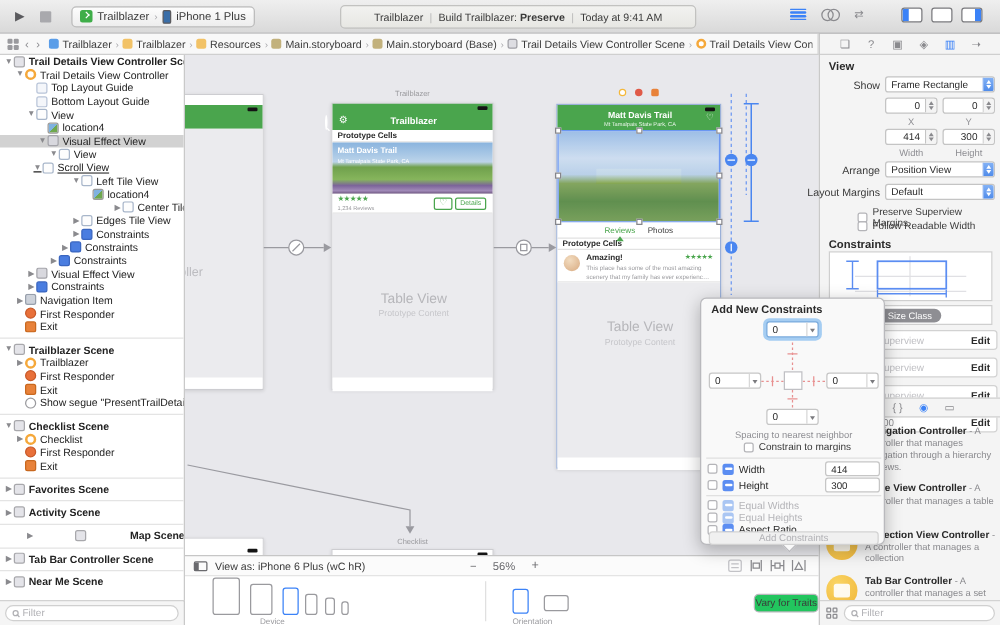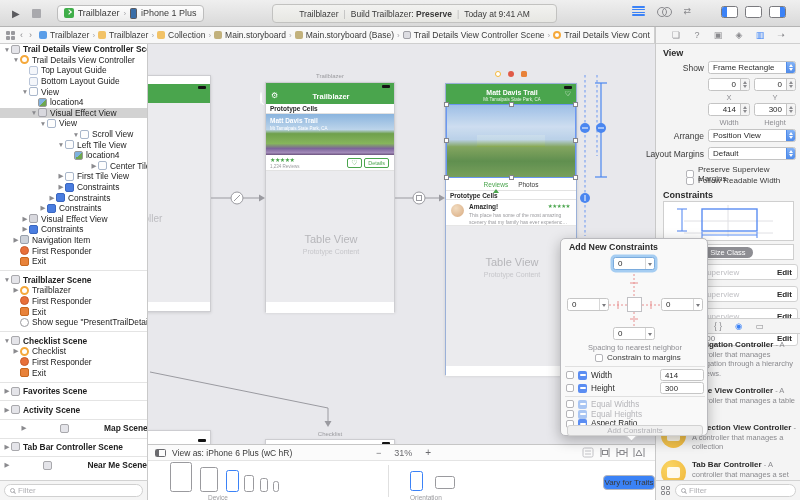--- a/index.html
+++ b/index.html
@@ -97,21 +97,21 @@
 #bottombar{left:148px;top:444px;width:507px;height:56px;background:#fbfbfb;border-top:1px solid #c6c6c6;z-index:4}
 .bb-row1{position:absolute;left:0;top:0;width:507px;height:15px;display:flex;align-items:center;color:#3a3a3a;font-size:8.5px}
 .trayic{width:11px;height:8px;border:1.2px solid #6a6a6e;border-radius:1.5px;margin:0 6px 0 7px;position:relative}
 .trayic::before{content:"";position:absolute;left:0;top:0;bottom:0;width:3px;background:#6a6a6e}
 .zoomctl{position:absolute;left:228px;display:flex;gap:13px;color:#6a6a6e;font-size:9px;align-items:center}
 .cbtns{position:absolute;left:434px;top:2px;display:flex;gap:5px;align-items:center}
 .bb-tray{position:absolute;left:0;top:15px;width:507px;height:41px;background:#fff;border-top:1px solid #e4e4e4}
 .dev{position:absolute;border:1.4px solid #9a9a9e;border-radius:2.5px;background:#fff}
 .dev.on{border-color:#3b82f7}
 .traylab{position:absolute;font-size:6.5px;color:#9a9a9e}
-.vbtn{position:absolute;left:455px;top:14px;width:52px;height:15px;border:1px solid #b8b8bc;border-radius:4px;background:#3b82f6;font-size:8px;color:#3a3a3a;text-align:center;line-height:13px}
+.vbtn{position:absolute;left:455px;top:14px;width:52px;height:15px;border:1px solid #b8b8bc;border-radius:4px;background:#22c55e;font-size:8px;color:#3a3a3a;text-align:center;line-height:13px}
 .vdiv{position:absolute;left:240px;top:4px;height:32px;border-left:1px solid #e0e0e0}
 
 
 #inspector{left:655px;top:27px;width:145px;height:473px;background:#f4f4f4;border-left:1px solid #c9c9c9;z-index:4}
 .insp-tabs{position:absolute;left:0;top:0;width:145px;height:17px;border-bottom:1px solid #cfcfcf;display:flex;align-items:center;justify-content:center;gap:10px;color:#8a8a8e;font-size:9px}
 .itab{width:11px;text-align:center}
 .itab.sel{color:#3b82f7}
 .sechead{position:absolute;font-weight:bold;font-size:9px;color:#2a2a2a}
 .flabel{position:absolute;font-size:8.5px;color:#3a3a3a;text-align:right;width:44px}
 .fld{position:absolute;height:13px;background:#fff;border:1px solid #c4c4c4;border-radius:2.5px;font-size:8px;color:#2a2a2a;display:flex;align-items:center}
@@ -215,21 +215,21 @@
     <span class="jb-nav">‹</span>
     <span class="jb-nav">›</span>
     <div id="crumbs">
         <span class="bc file"></span>
         <span>Trailblazer</span>
         <span class="crumb-sep">›</span>
         <span class="bc folder"></span>
         <span>Trailblazer</span>
         <span class="crumb-sep">›</span>
         <span class="bc folder"></span>
-        <span>Collection</span>
+        <span>Resources</span>
         <span class="crumb-sep">›</span>
         <span class="bc sb"></span>
         <span>Main.storyboard</span>
         <span class="crumb-sep">›</span>
         <span class="bc sb"></span>
         <span>Main.storyboard (Base)</span>
         <span class="crumb-sep">›</span>
         <span class="bc scene"></span>
         <span>Trail Details View Controller Scene</span>
         <span class="crumb-sep">›</span>
@@ -272,21 +272,21 @@
       <div class="orow sel" style="padding-left: 30px;">
         <span class="disc">▼</span>
         <span class="ti vev"></span>
         <span>Visual Effect View</span>
       </div>
       <div class="orow" style="padding-left: 39px;">
         <span class="disc">▼</span>
         <span class="ti view"></span>
         <span>View</span>
       </div>
-      <div class="orow" style="padding-left: 72px;">
+      <div class="orow" style="padding-left: 26px; text-decoration: underline;">
         <span class="disc">▼</span>
         <span class="ti view"></span>
         <span>Scroll View</span>
       </div>
       <div class="orow" style="padding-left: 57px;">
         <span class="disc">▼</span>
         <span class="ti view"></span>
         <span>Left Tile View</span>
       </div>
       <div class="orow" style="padding-left: 66px;">
@@ -295,21 +295,21 @@
         <span>location4</span>
       </div>
       <div class="orow" style="padding-left: 90px;">
         <span class="disc">▶</span>
         <span class="ti view"></span>
         <span>Center Tile View</span>
       </div>
       <div class="orow" style="padding-left: 57px;">
         <span class="disc">▶</span>
         <span class="ti view"></span>
-        <span>First Tile View</span>
+        <span>Edges Tile View</span>
       </div>
       <div class="orow" style="padding-left: 57px;">
         <span class="disc">▶</span>
         <span class="ti cons"></span>
         <span>Constraints</span>
       </div>
       <div class="orow" style="padding-left: 48px;">
         <span class="disc">▶</span>
         <span class="ti cons"></span>
         <span>Constraints</span>
@@ -409,21 +409,21 @@
         <span class="ti scene"></span>
         <span>Map Scene</span>
       </div>
       <div class="odiv"></div>
       <div class="orow b0" style="padding-left: 3px;">
         <span class="disc">▶</span>
         <span class="ti scene"></span>
         <span>Tab Bar Controller Scene</span>
       </div>
       <div class="odiv"></div>
-      <div class="orow b0" style="padding-left: 3px; justify-content: space-between;">
+      <div class="orow b0" style="padding-left: 3px;">
         <span class="disc">▶</span>
         <span class="ti scene"></span>
         <span>Near Me Scene</span>
       </div>
     </div>
   <div id="sb-filter" class="abs">
     <div class="filter-field">
       <span class="fmag"></span>
       <span>Filter</span>
     </div>
@@ -561,21 +561,21 @@
         <line x1="437" y1="151" x2="437" y2="157" stroke="#fff"></line>
     </g>
   </svg>
 
   <div id="bottombar" class="abs">
     <div class="bb-row1">
       <span class="trayic"></span>
       <span>View as: iPhone 6 Plus (wC hR)</span>
       <div class="zoomctl">
         <span>−</span>
-        <span>31%</span>
+        <span>56%</span>
         <span style="font-size:10px">+</span>
       </div>
       <div class="cbtns">
         <svg width="12" height="11">
             <rect x="1" y="1" width="10" height="9" rx="1.5" fill="none" stroke="#c2c2c6"></rect>
             <line x1="3" y1="4" x2="9" y2="4" stroke="#c2c2c6"></line>
             <line x1="3" y1="7" x2="9" y2="7" stroke="#c2c2c6"></line>
           </svg>
         <svg width="12" height="11">
             <line x1="2" y1="1" x2="2" y2="10" stroke="#8a8a8e"></line>

